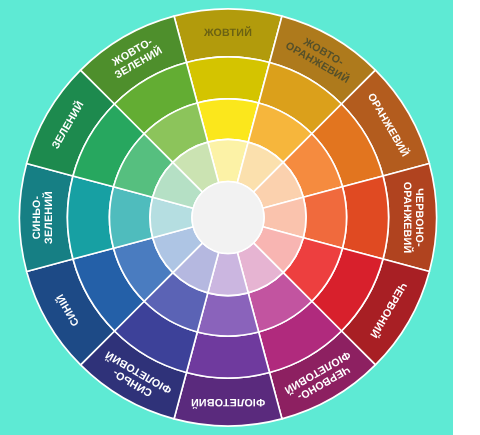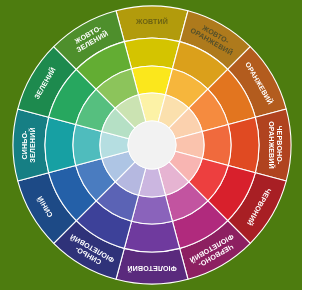--- a/index.html
+++ b/index.html
@@ -10,21 +10,21 @@
   body {
     width: 302px;
     height: 290px;
     overflow: hidden;
     font-family: "Liberation Sans", sans-serif;
   }
   #wheel-stage {
     position: relative;
     width: 302px;
     height: 290px;
-    background: #4d7c0f;
+    background: #5eead4;
   }
   #color-wheel-svg {
     display: block;
     width: 302px;
     height: 290px;
   }
   .sector-path {
     stroke: #ffffff;
     stroke-width: 1.1;
     stroke-linejoin: round;

